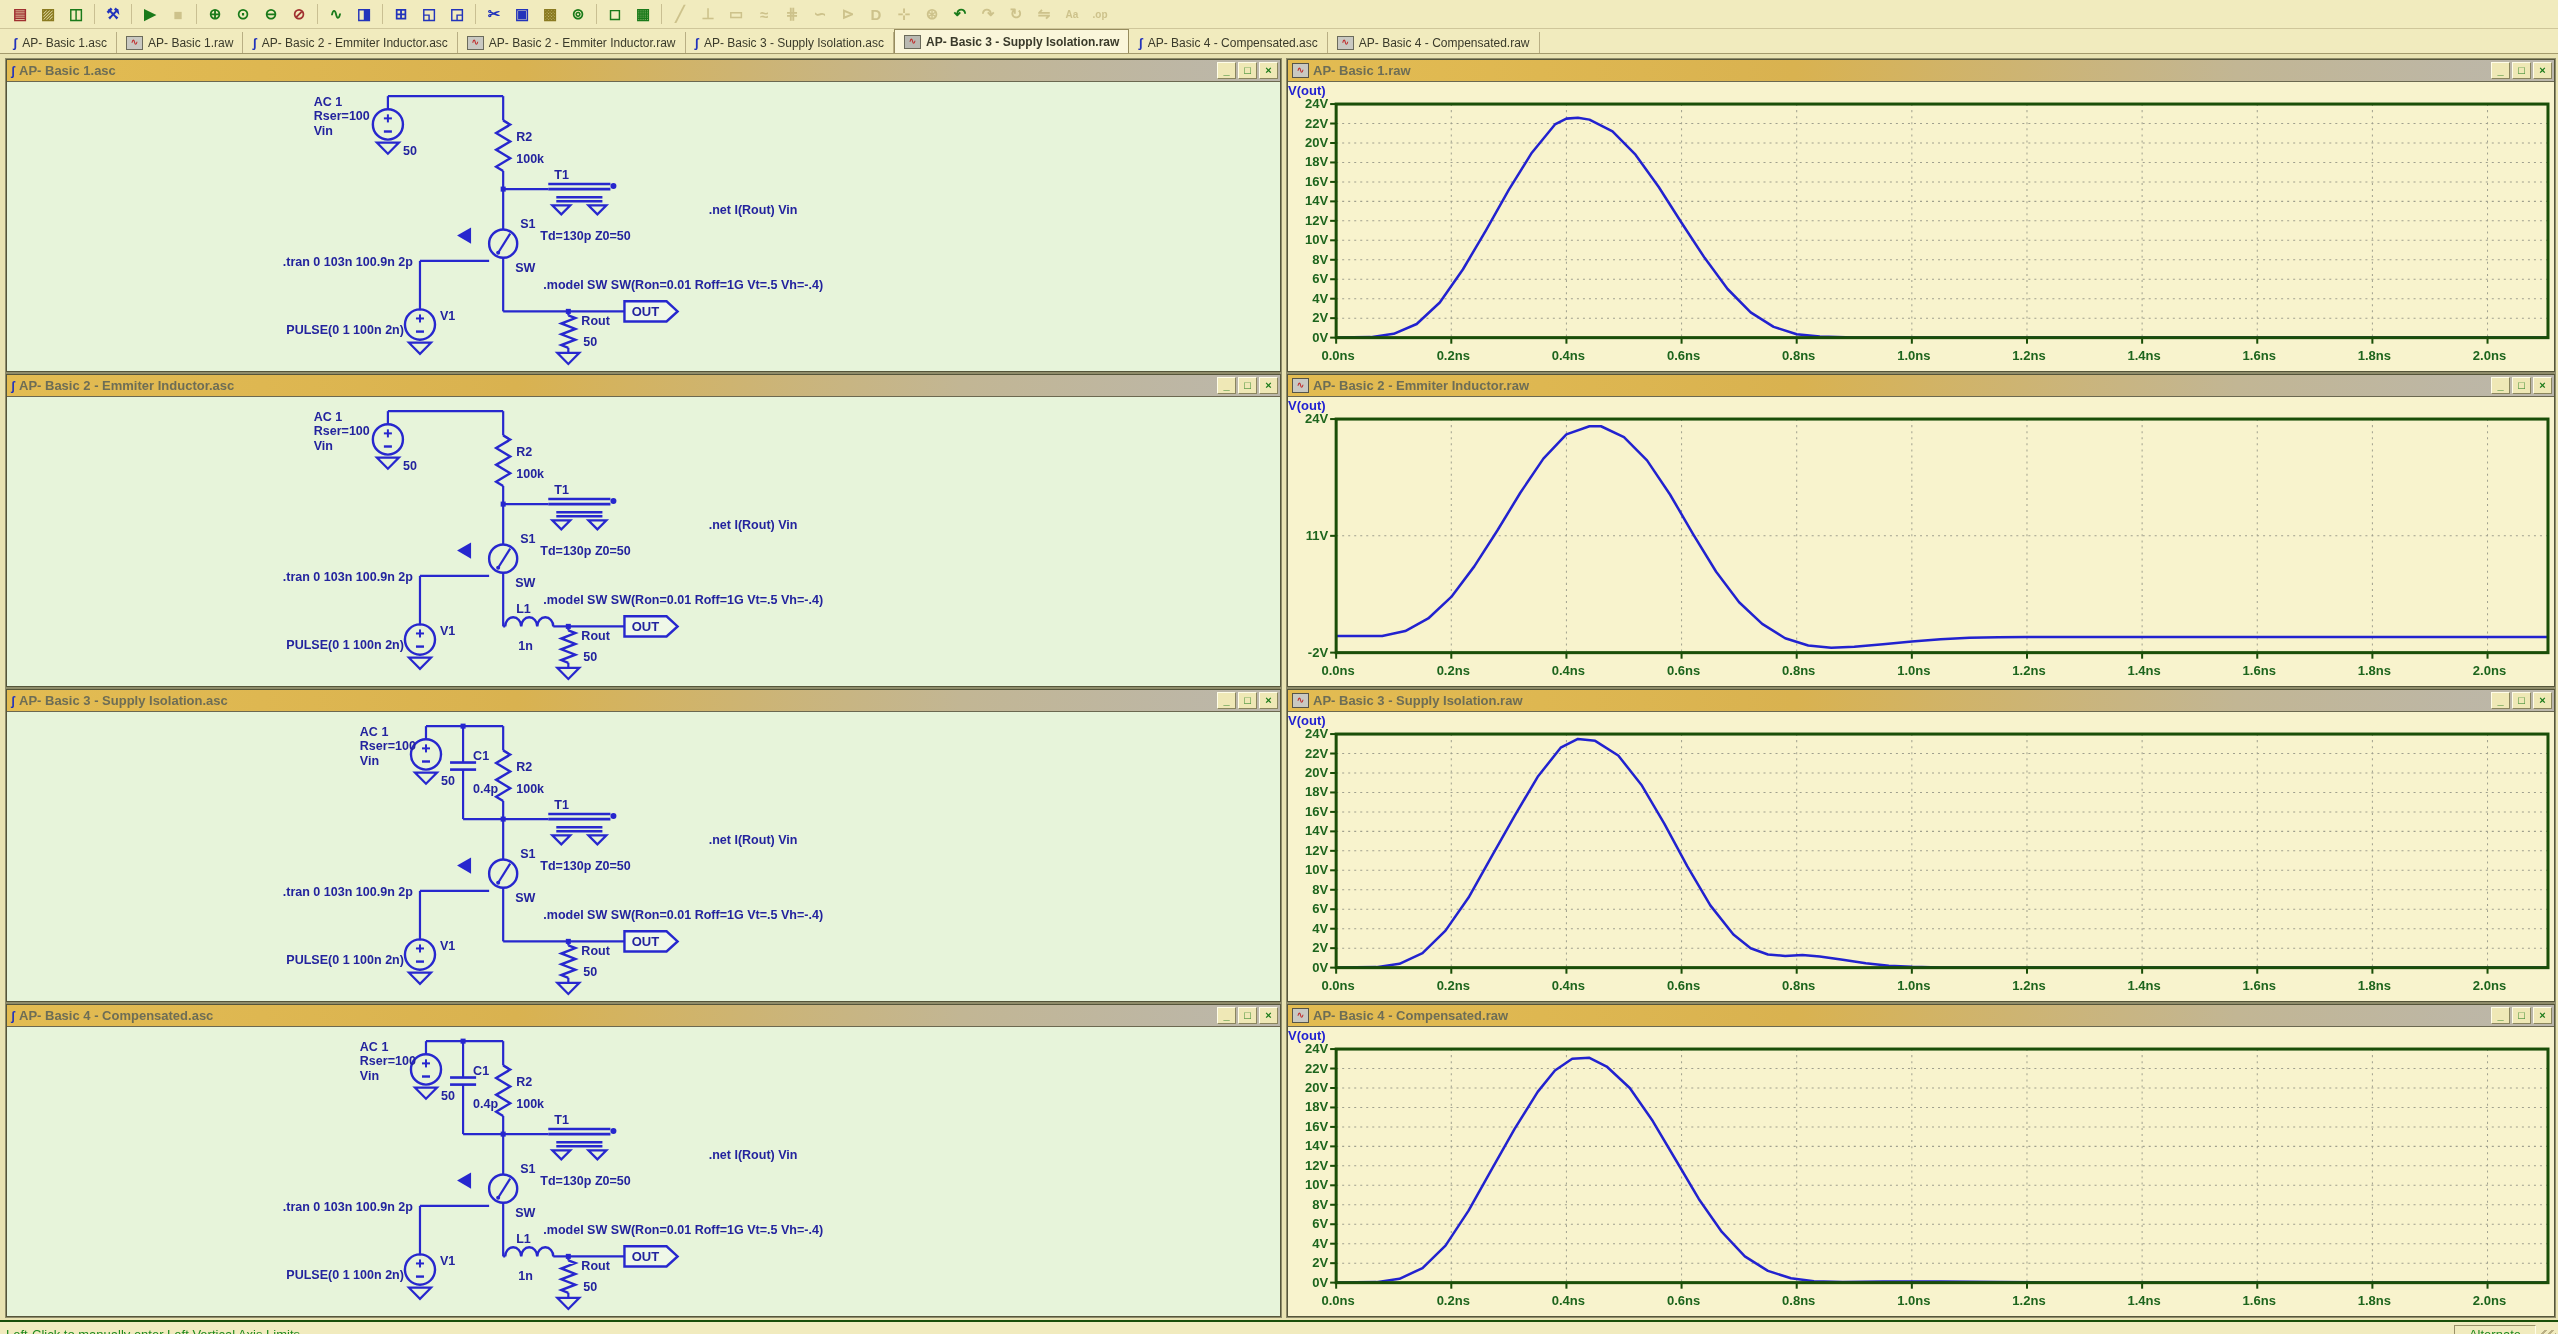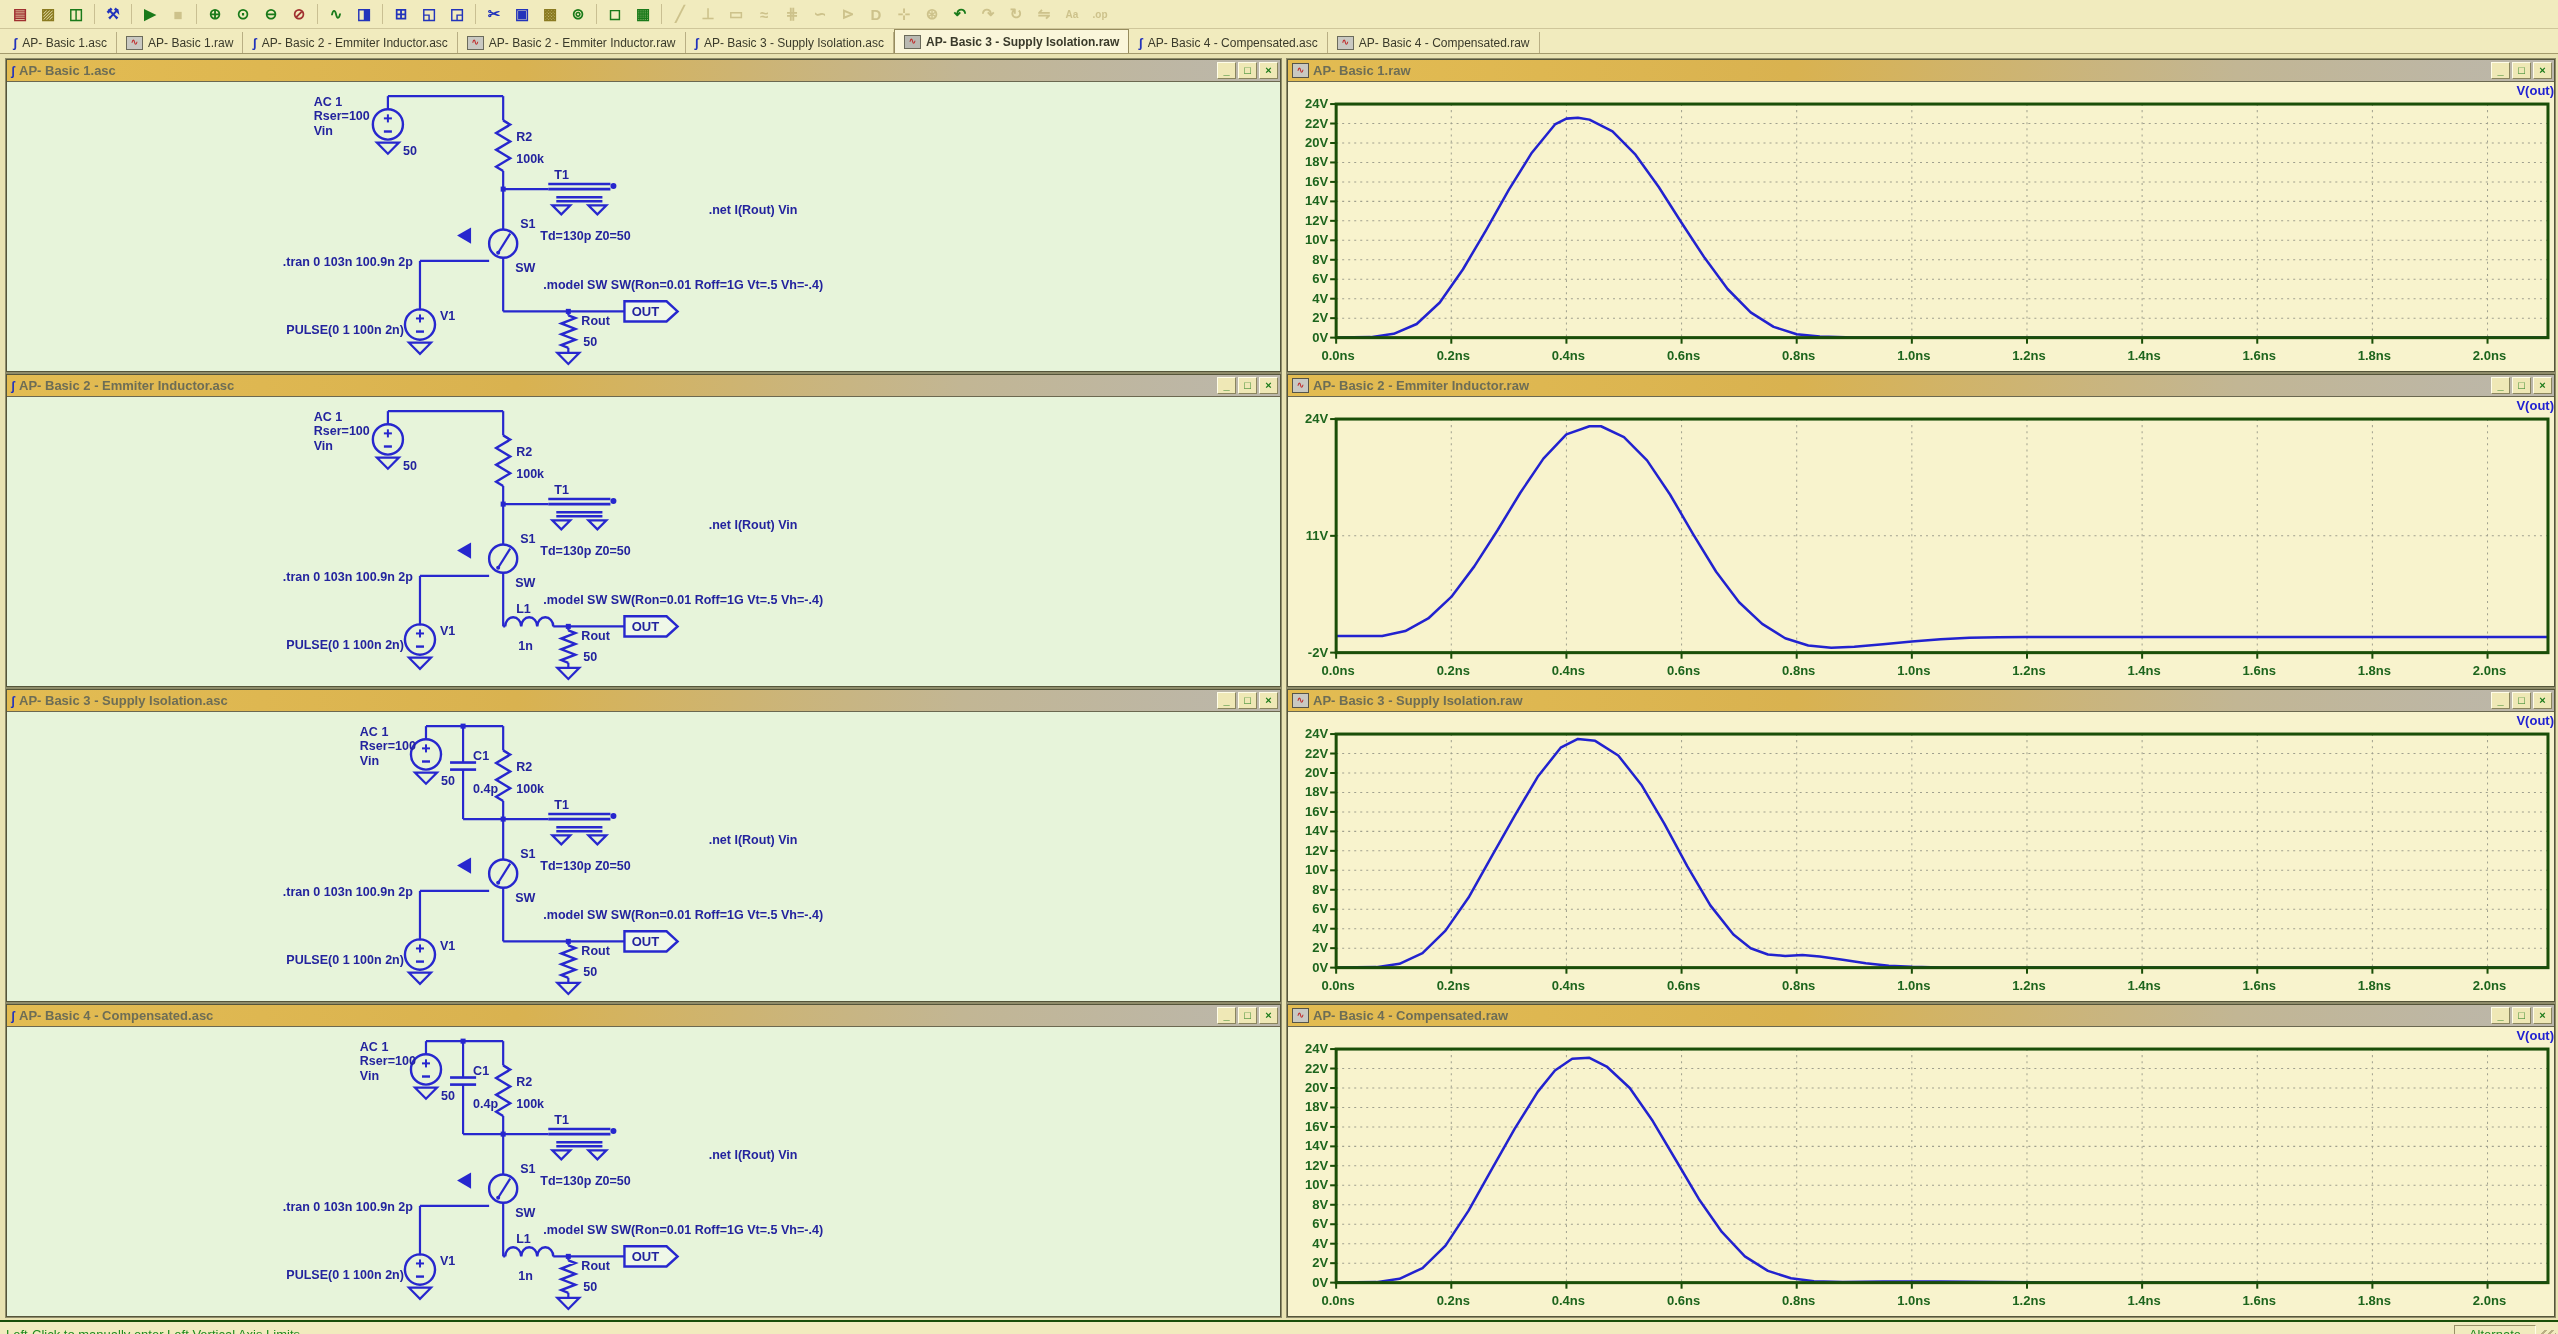--- a/index.html
+++ b/index.html
@@ -48,21 +48,21 @@
           white-space:nowrap;overflow:hidden;}
   .tb-btns{display:flex;gap:2px;}
   .wbtn{width:17px;height:15px;background:#EFE8B6;border:1px solid;
         border-color:#FFFDE8 #8A855E #8A855E #FFFDE8;color:#1A7A1A;font-size:11px;
         font-weight:bold;display:flex;align-items:center;justify-content:center;
         line-height:1;cursor:default;}
   .content{flex:1 1 auto;overflow:hidden;position:relative;}
   .schem-content{background:#E7F4DA;}
   .plot-content{background:#F8F3CD;display:flex;flex-direction:column;}
   .schem-svg{width:100%;height:100%;display:block;}
-  .plot-legend{height:17px;flex:0 0 auto;text-align:right;font-size:13px;
+  .plot-legend{height:17px;flex:0 0 auto;text-align:left;font-size:13px;
         font-weight:bold;color:#2020D2;line-height:17px;}
   .plot-svg{width:100%;flex:1 1 auto;display:block;}
 
   
   .statusbar{height:24px;flex:0 0 auto;background:#F1EBBE;border-top:2px solid #1A4E08;
         display:flex;align-items:center;padding:0 2px 0 6px;}
   .status-left{font-size:13px;color:#1F8A1F;flex:1 1 auto;}
   .alt-cell{font-size:13px;color:#1F8A1F;border:1px solid;border-color:#9A9168 #FFFDE8 #FFFDE8 #9A9168;
         padding:1px 14px;margin-right:4px;}
   .grip{width:16px;height:16px;align-self:flex-end;

